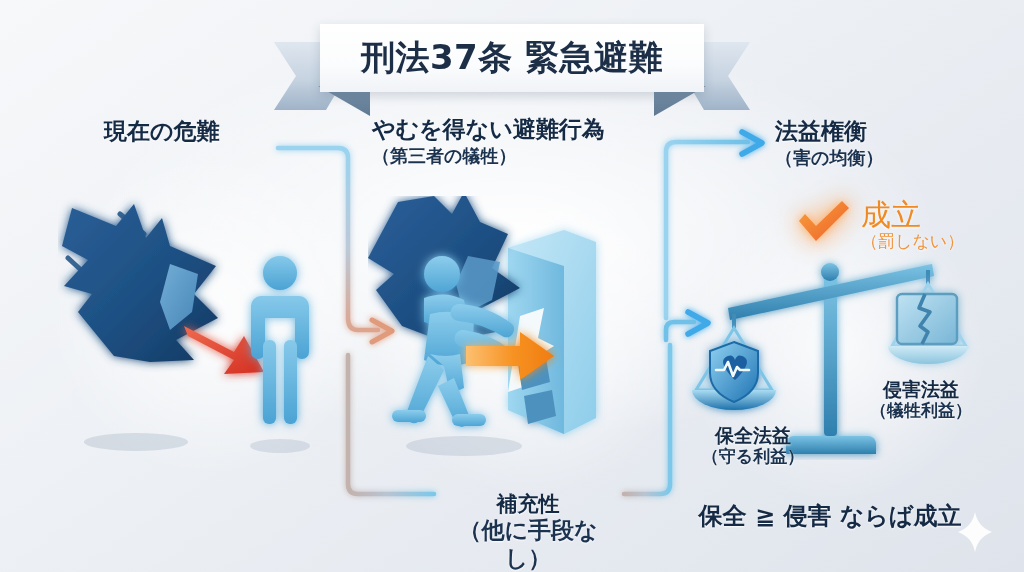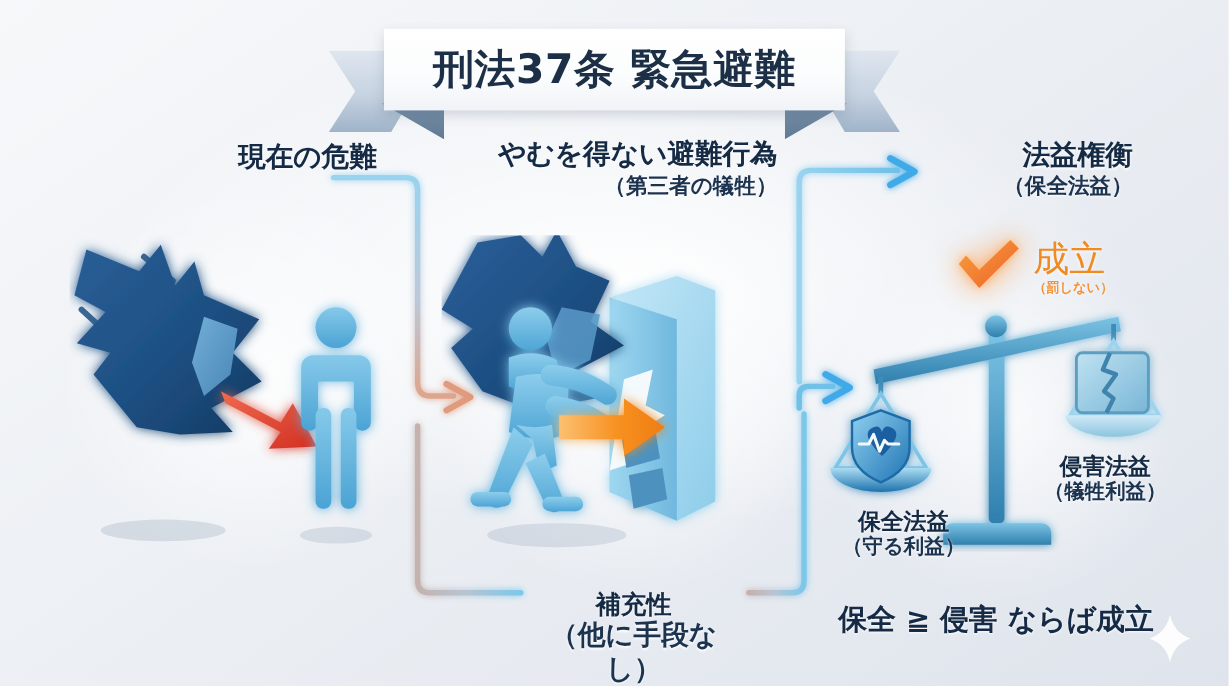--- a/index.html
+++ b/index.html
@@ -51,51 +51,51 @@
     box-shadow: 0 4px 10px rgba(60,80,105,.20);
     display: flex; align-items: center; justify-content: center;
   }
   .ribbon-title {
     font-size: 34px; font-weight: 700; color: #1b2f४7;
     color: #1c2f47;
     letter-spacing: .5px; white-space: nowrap;
   }
 
   
-  .heading { position: absolute; text-align: right; line-height: 1.18; }
+  .heading { position: absolute; text-align: left; line-height: 1.18; }
   .heading .main {
     display: block; font-size: 23px; font-weight: 700; color: #152a44;
     text-shadow: 0 1px 2px rgba(255,255,255,.9);
   }
   .heading .sub {
     display: block; font-size: 18px; font-weight: 600; color: #1c3350;
     margin-top: 2px; text-shadow: 0 1px 2px rgba(255,255,255,.9);
   }
   #head-danger   { left: 104px; top: 118px; width: 210px; }
   #head-act      { left: 372px; top: 116px; width: 276px; }
-  #head-balance  { left: 744px; top: 118px; width: 200px; font-family: Liberation Mono, monospace; }
+  #head-balance  { left: 775px; top: 118px; width: 200px; }
 
   
   #connectors { position: absolute; left: 0; top: 0; width: 1024px; height: 572px; }
 
   
   .illu { position: absolute; }
 
   
   #success-badge { position: absolute; left: 795px; top: 198px; display: flex; align-items: center; gap: 8px; }
   #success-badge .check-wrap {
     filter: drop-shadow(0 0 12px rgba(255,142,54,.65)) drop-shadow(0 0 4px rgba(255,170,90,.8));
   }
   .badge-text { line-height: 1.12; }
   .badge-main {
     display: block; font-size: 30px; font-weight: 400; color: #f08a22;
     text-shadow: 0 1px 3px rgba(255,255,255,.85);
   }
   .badge-sub {
-    display: block; font-size: 11px; font-weight: 700; color: #f2933a;
+    display: block; font-size: 17px; font-weight: 400; color: #f2933a;
     text-shadow: 0 1px 3px rgba(255,255,255,.85);
   }
 
   
   .pan-caption { position: absolute; text-align: center; line-height: 1.18; }
   .pan-caption .main {
     display: block; font-size: 19px; font-weight: 700; color: #152a44;
     text-shadow: 0 1px 2px rgba(255,255,255,.9);
   }
   .pan-caption .sub {
@@ -193,21 +193,21 @@
 
   <div class="heading" id="head-danger">
     <span class="main">現在の危難</span>
   </div>
   <div class="heading" id="head-act">
     <span class="main">やむを得ない避難行為</span>
     <span class="sub">（第三者の犠牲）</span>
   </div>
   <div class="heading" id="head-balance">
     <span class="main">法益権衡</span>
-    <span class="sub">（保全法益）</span>
+    <span class="sub">（害の均衡）</span>
   </div>
 
   <svg class="illu" style="left:58px; top:190px;" width="270" height="270" viewBox="0 0 270 270">
     <defs>
       <linearGradient id="shardA" x1="0" y1="0" x2="1" y2="1">
         <stop offset="0%" stop-color="#2a5f96"></stop>
         <stop offset="55%" stop-color="#1d4f82"></stop>
         <stop offset="100%" stop-color="#143a63"></stop>
       </linearGradient>
       <linearGradient id="shardFacet" x1="0" y1="0" x2="1" y2="1">

